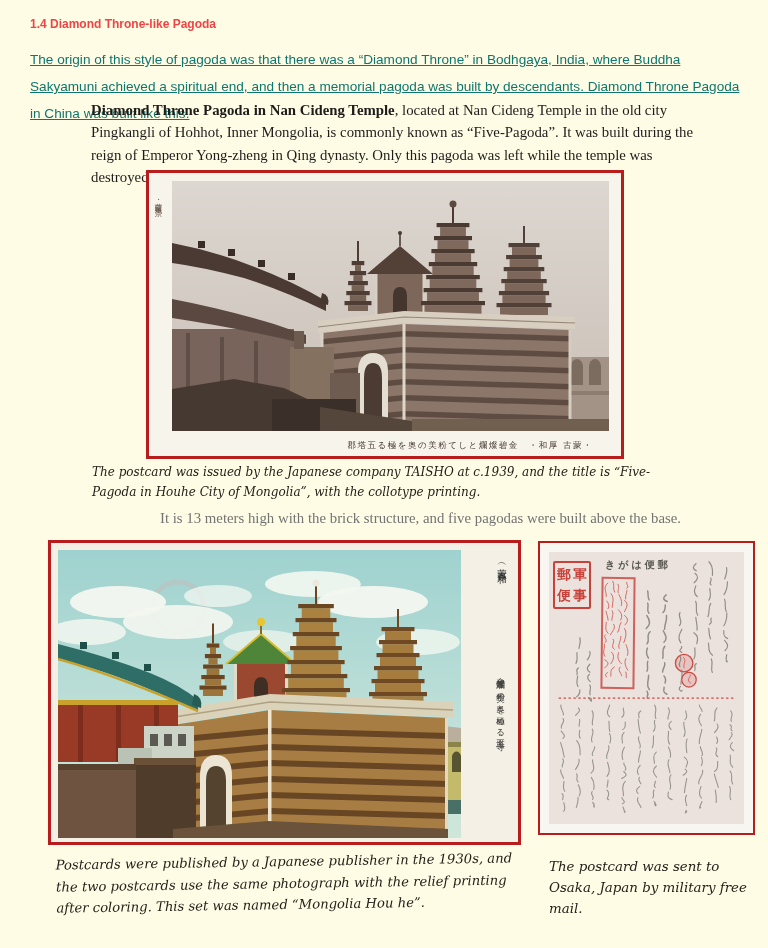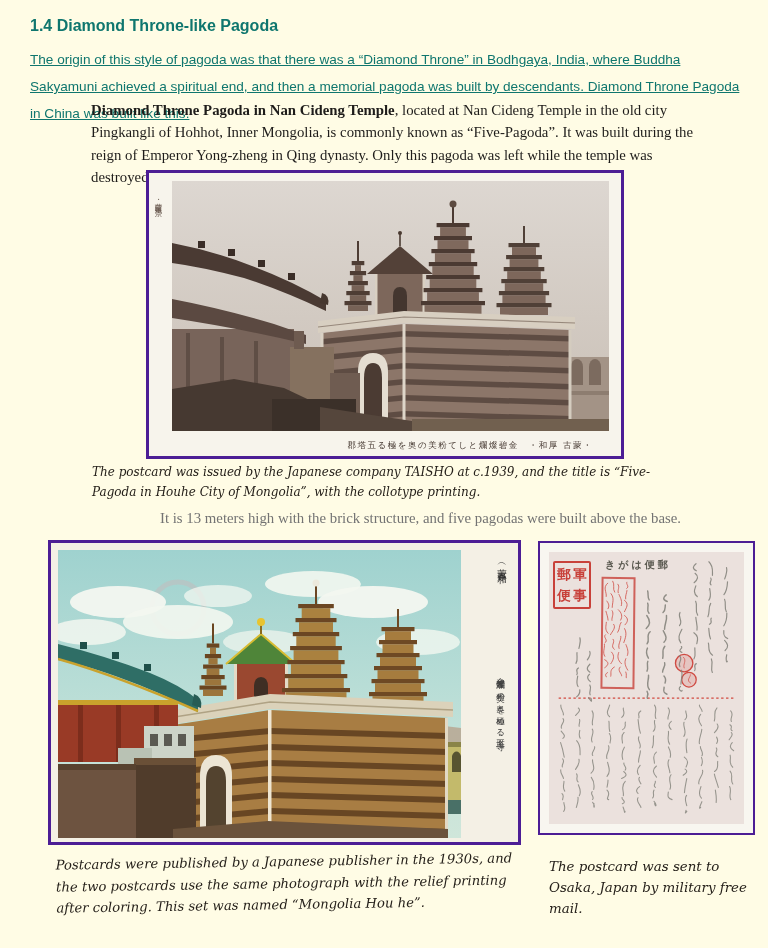--- a/index.html
+++ b/index.html
@@ -1,27 +1,27 @@
 <!DOCTYPE html>
 <html><head>
 <meta charset="utf-8">
 <style>
   * { margin:0; padding:0; box-sizing:border-box; }
   html,body { background:#fffce5; }
   .page { position:relative; width:768px; height:948px; background:#fffce5;
           font-family:"Liberation Serif",serif; overflow:hidden; }
 
   .title { position:absolute; left:30px; top:17px; font-family:"Liberation Sans",sans-serif;
-           font-weight:bold; font-size:16px; color:#0f766e; }
+           font-weight:bold; font-size:12px; color:#ef4444; }
   .intro { position:absolute; left:30px; top:46px; width:714px;
            font-family:"Liberation Sans",sans-serif; font-size:13.6px; line-height:27px; color:#0f766e;text-decoration:underline; }
   .lead  { position:absolute; left:91px; top:99px; width:618px;
            font-size:14.8px; line-height:22.3px; color:#1e1c1a; }
 
-  .card { position:absolute; border:3px solid #4c1d95; background:#f7f4ec; }
+  .card { position:absolute; border:3px solid #b91c1c; background:#f7f4ec; }
   .photo { position:absolute; display:block; }
 
   .pc1 { left:146px; top:170px; width:478px; height:289px; }
   .pc1 .photo { left:23px; top:8px; width:437px; height:250px; }
   .pc1 .vtext { position:absolute; left:4px; top:22px; writing-mode:vertical-rl;
                 font-family:"DejaVu Sans",sans-serif; font-size:7.5px; letter-spacing:2px; color:#6b5b52; }
   .pc1 .pcap  { position:absolute; right:28px; bottom:4px; font-family:"DejaVu Sans",sans-serif;
                 font-size:8.5px; letter-spacing:1.5px; color:#473a33; }
 
   .cap { position:absolute; font-family:"DejaVu Serif",serif; font-style:italic; color:#26211b; }

